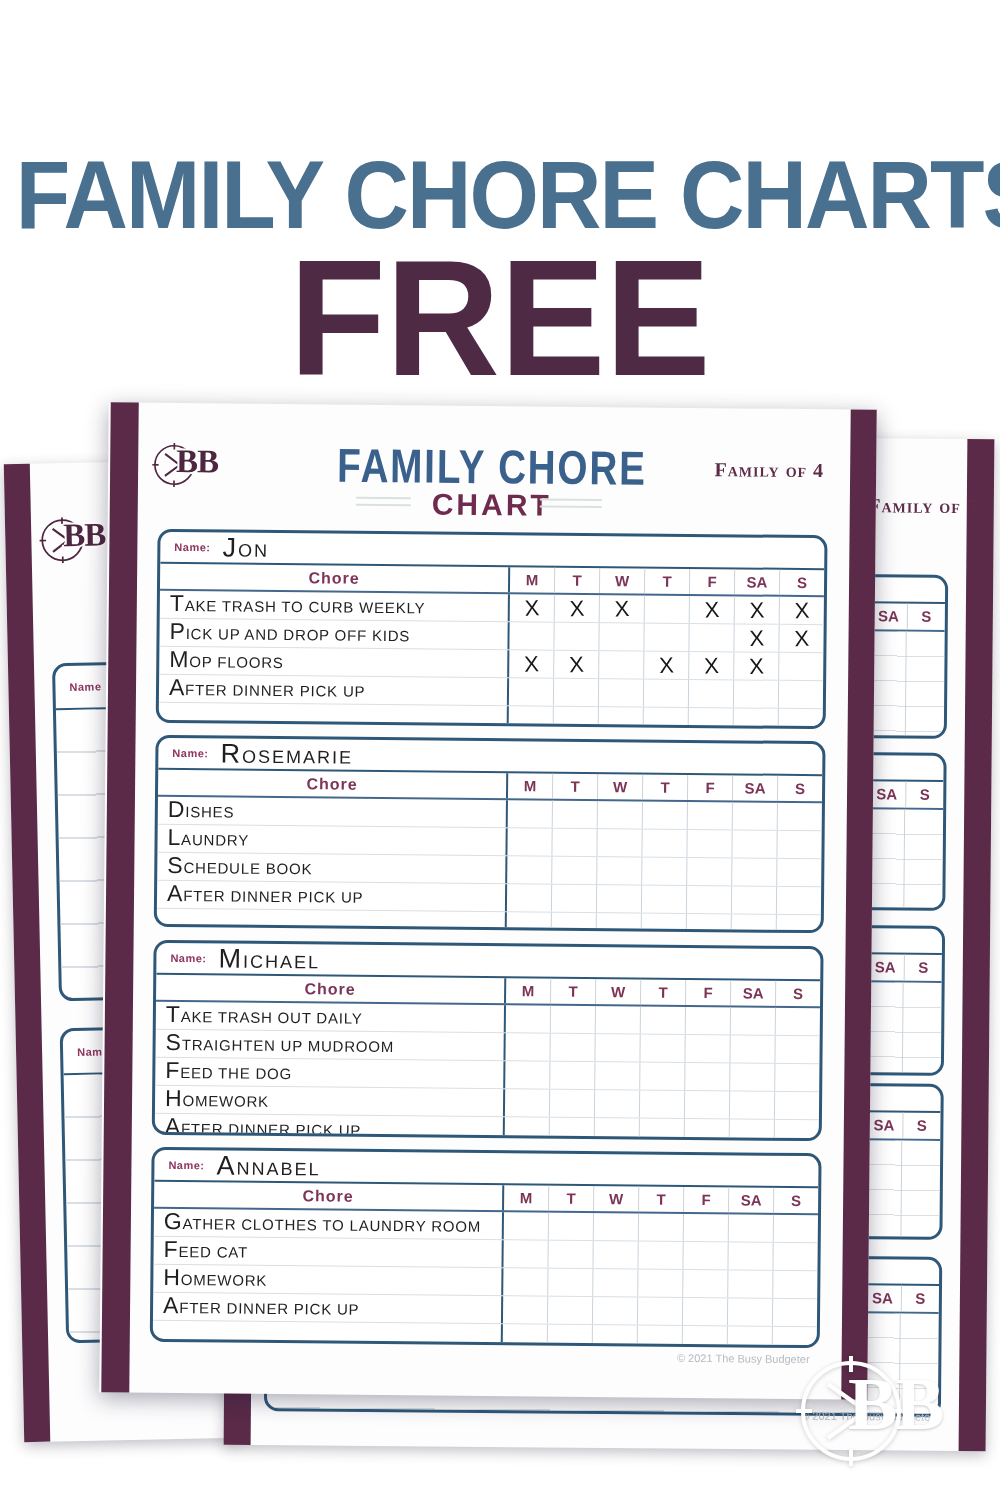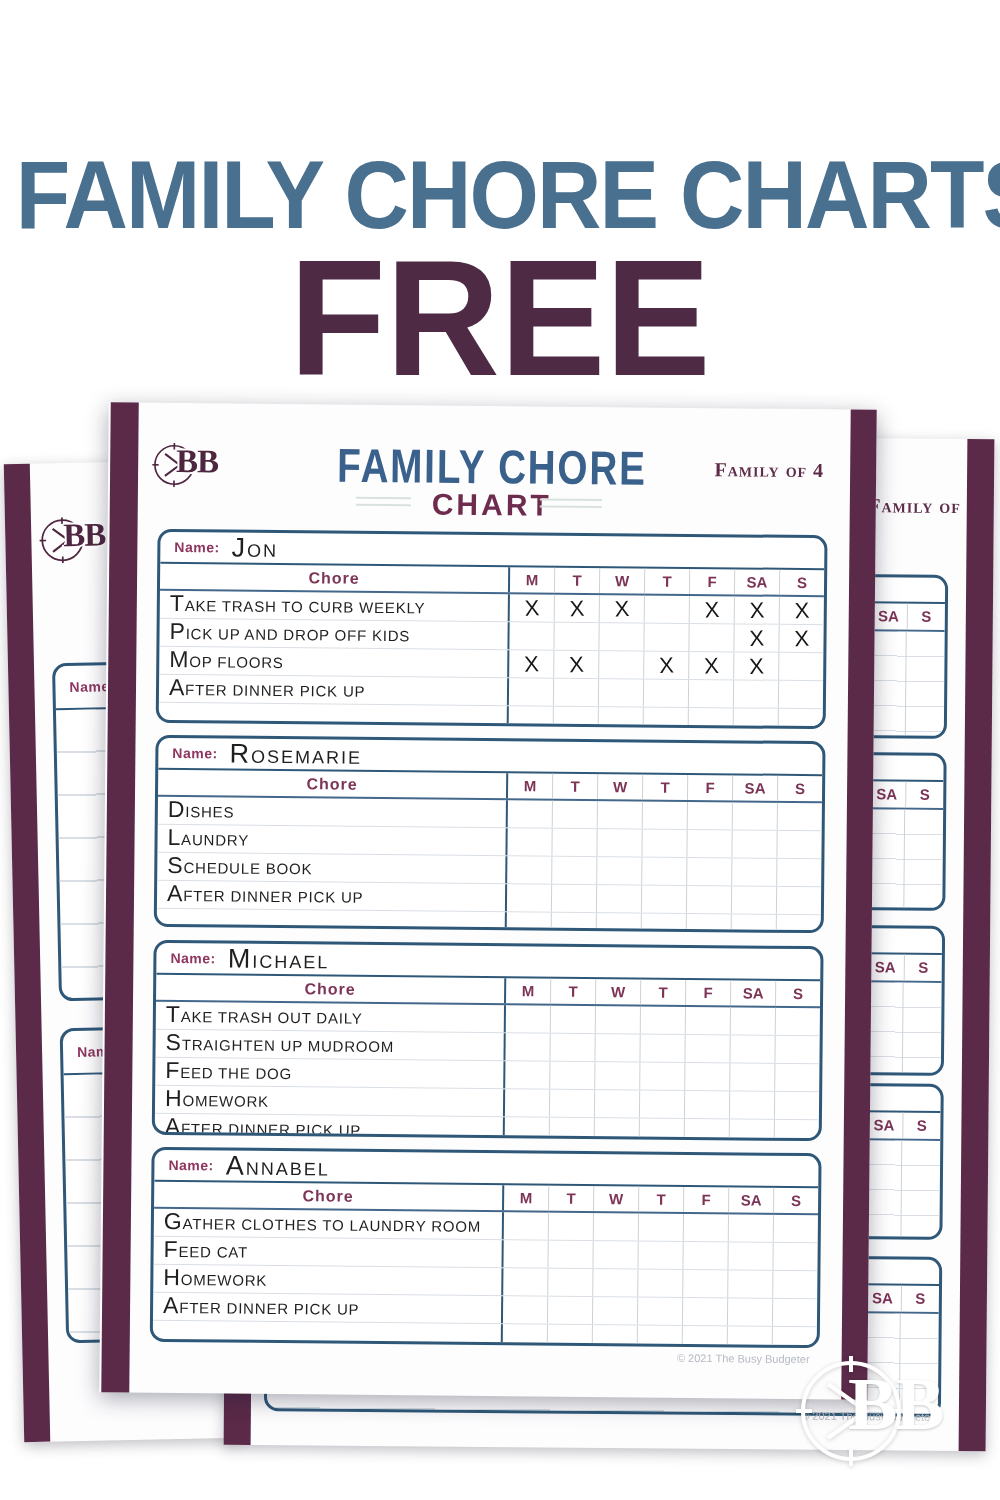--- a/index.html
+++ b/index.html
@@ -63,21 +63,21 @@
   }
   .main-sheet .family-label { top: 50px; right: 52px; }
   .right-sheet .family-label { top: 56px; right: 16px; }
 
   
   .sec { position: absolute; left: 50px; width: 670px; background: #fff;
          border: 3px solid var(--table-border); border-radius: 14px;
          display: flex; flex-direction: column; overflow: hidden; }
   .name-row { height: 32px; flex: 0 0 32px; display: flex; align-items: center; gap: 12px;
               padding-left: 14px; border-bottom: 2px solid var(--table-border); }
-  .name-label { font-size: 14px; font-weight: 700; color: var(--label-purple); letter-spacing: .5px; text-align: right; }
+  .name-label { font-size: 11px; font-weight: 700; color: var(--label-purple); letter-spacing: .5px; text-align: right; }
   .member-name { font-size: 18px; letter-spacing: 2px; color: var(--ink); text-transform: uppercase; }
   .member-name::first-letter { font-size: 27px; }
   .hdr-row { height: 27px; flex: 0 0 27px; display: flex; border-bottom: 2px solid #44688B; }
   .chore-h { flex: 0 0 348px; text-align: center; font-size: 16px; font-weight: 700;
              color: var(--day-letter); letter-spacing: 1px; line-height: 25px; }
   .day-h { flex: 1; text-align: center; font-size: 15px; font-weight: 700; color: var(--day-letter);
            line-height: 25px; border-left: 1px solid var(--day-sep); }
   .day-h:nth-child(2) { border-left: 2px solid var(--table-border); }
   .sec-body { flex: 1; display: flex; flex-direction: column; }
   .sec-row { flex: 1; display: flex; }

